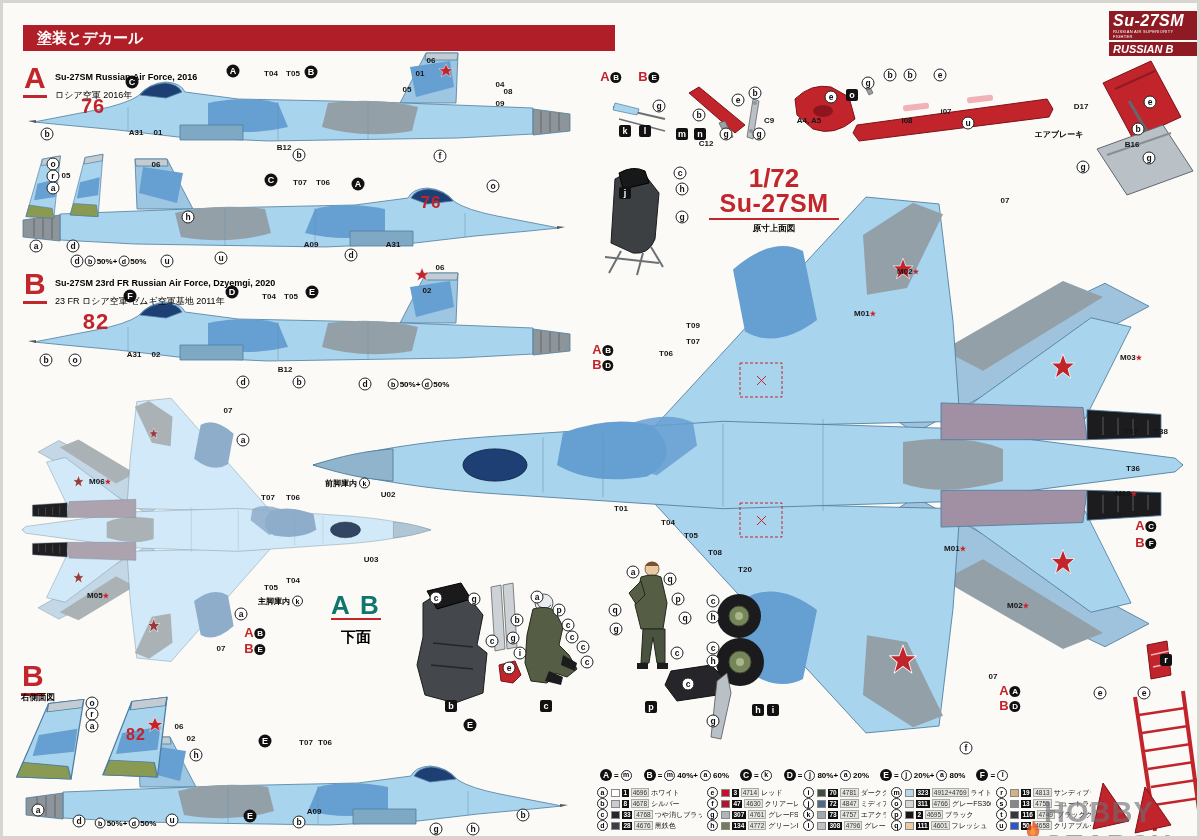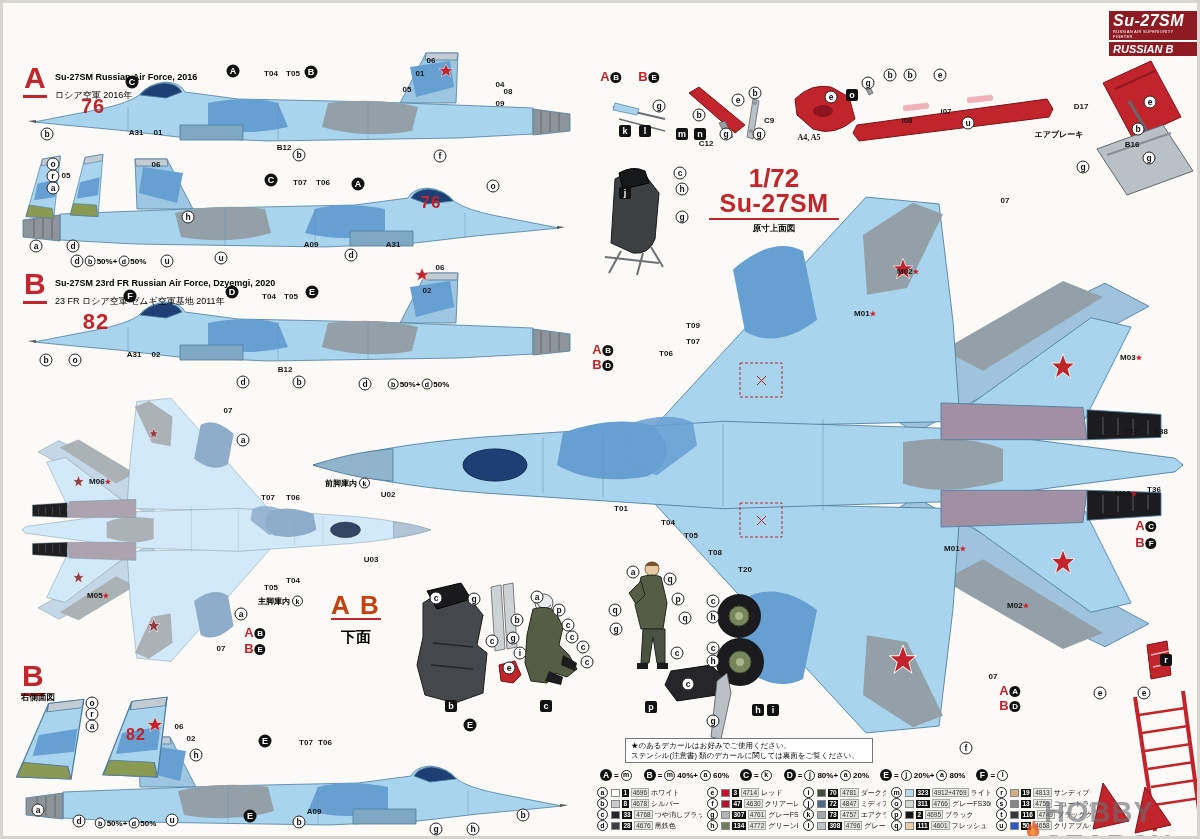--- a/index.html
+++ b/index.html
@@ -15,21 +15,21 @@
   .brand .btag{display:block;font-size:4px;line-height:5px;letter-spacing:.3px;}
   .brand .b2{margin-top:2px;background:#8e1b24;color:#fff;font-weight:bold;font-style:italic;
              font-size:11px;line-height:14px;padding:0 4px;}
   .sec{position:absolute;z-index:6;}
   .sec .ltr{color:#c0262c;font-weight:bold;font-size:30px;line-height:26px;border-bottom:3px solid #c0262c;padding:0 1px 1px;}
   .sec .tt{position:absolute;left:32px;top:1px;white-space:nowrap;}
   .sec .l1{font-weight:bold;font-size:9px;line-height:11px;}
   .sec .l2{font-size:9px;line-height:11px;}
   .sec .cap{display:block;font-weight:bold;font-size:8.5px;margin-top:2px;text-align:center;}
   .ablab{position:absolute;left:328px;top:590px;text-align:center;z-index:6;}
-  .ablab .ltr{color:#c2410c;font-weight:bold;font-size:26px;line-height:24px;letter-spacing:2px;
+  .ablab .ltr{color:#0f766e;font-weight:bold;font-size:26px;line-height:24px;letter-spacing:2px;
               border-bottom:2px solid #c0262c;padding-bottom:1px;}
   .ablab .cap{font-weight:bold;font-size:15px;margin-top:8px;}
   .scaleblk{position:absolute;left:706px;top:163px;width:130px;text-align:center;z-index:6;}
   .scaleblk .s1{color:#c0262c;font-weight:bold;font-size:26px;line-height:25px;}
   .scaleblk .s2{color:#c0262c;font-weight:bold;font-size:25px;line-height:25px;letter-spacing:.5px;
                 border-bottom:2px solid #c0262c;padding-bottom:2px;}
   .scaleblk .s3{font-size:8.5px;font-weight:bold;margin-top:3px;}
   .notebox{position:absolute;left:622px;top:735px;width:248px;border:1px solid #777;
            padding:2px 5px;box-sizing:border-box;background:#fff;z-index:6;}
   .notebox div{font-size:7.5px;line-height:9.5px;}
@@ -392,35 +392,35 @@
       <div class="pl" style="left: 268px; top: 584px;">T05</div>
       <div class="pl" style="left: 95px; top: 592px;">M05<span class="st">★</span></div>
       <div class="pl" style="left: 218px; top: 645px;">07</div>
       <div class="pl" style="left: 176px; top: 723px;">06</div>
       <div class="pl" style="left: 188px; top: 735px;">02</div>
       <div class="pl" style="left: 303px; top: 739px;">T07</div>
       <div class="pl" style="left: 322px; top: 739px;">T06</div>
       <div class="pl" style="left: 311px; top: 808px;">A09</div>
       <div class="pl" style="left: 703px; top: 140px;">C12</div>
       <div class="pl" style="left: 766px; top: 117px;">C9</div>
-      <div class="pl" style="left: 806px; top: 134px; font-family: Liberation Serif, serif;">A4, A5</div>
+      <div class="pl" style="left: 806px; top: 117px;">A4, A5</div>
       <div class="pl" style="left: 943px; top: 108px;">i07</div>
       <div class="pl" style="left: 904px; top: 117px;">i08</div>
       <div class="pl" style="left: 1078px; top: 103px;">D17</div>
       <div class="pl" style="left: 1129px; top: 141px;">B16</div>
       <div class="pl" style="left: 1002px; top: 197px;">07</div>
       <div class="pl" style="left: 905px; top: 268px;">M02<span class="st">★</span></div>
       <div class="pl" style="left: 862px; top: 310px;">M01<span class="st">★</span></div>
       <div class="pl" style="left: 690px; top: 322px;">T09</div>
       <div class="pl" style="left: 690px; top: 338px;">T07</div>
       <div class="pl" style="left: 663px; top: 350px;">T06</div>
       <div class="pl" style="left: 1128px; top: 354px;">M03<span class="st">★</span></div>
       <div class="pl" style="left: 1128px; top: 428px;">T37</div>
       <div class="pl" style="left: 1158px; top: 428px;">T38</div>
-      <div class="pl" style="left: 1130px; top: 486px; margin-left: 21px;">T36</div>
+      <div class="pl" style="left: 1130px; top: 465px;">T36</div>
       <div class="pl" style="left: 1123px; top: 490px;">M03<span class="st">★</span></div>
       <div class="pl" style="left: 618px; top: 505px;">T01</div>
       <div class="pl" style="left: 665px; top: 519px;">T04</div>
       <div class="pl" style="left: 688px; top: 532px;">T05</div>
       <div class="pl" style="left: 952px; top: 545px;">M01<span class="st">★</span></div>
       <div class="pl" style="left: 712px; top: 549px;">T08</div>
       <div class="pl" style="left: 742px; top: 566px;">T20</div>
       <div class="pl" style="left: 1015px; top: 602px;">M02<span class="st">★</span></div>
       <div class="pl" style="left: 990px; top: 673px;">07</div>
       <div class="dn" style="left: 90px; top: 103px; font-size: 20px;">76</div>
@@ -468,20 +468,23 @@
         <i>F</i>
       </div>
       <div class="rt" style="left: 112px; top: 258px;"><span class="ci">b</span>50%+<span class="ci">d</span>50%</div>
       <div class="rt" style="left: 415px; top: 381px;"><span class="ci">b</span>50%+<span class="ci">d</span>50%</div>
       <div class="rt" style="left: 122px; top: 820px;"><span class="ci">b</span>50%+<span class="ci">d</span>50%</div>
       <div class="tx" style="left: 345px; top: 480px;">前脚庫内<span class="ci">k</span></div>
       <div class="tx" style="left: 278px; top: 598px;">主脚庫内<span class="ci">k</span></div>
       <div class="tx" style="left: 1056px; top: 131px;">エアブレーキ</div>
     </div>
 
+  <div class="banner">
+    <span>塗装とデカール</span>
+  </div>
 
   <div class="brand">
     <div class="b1">
       <span class="bname">Su-27SM</span>
       <span class="btag">RUSSIAN AIR SUPERIORITY FIGHTER</span>
     </div>
     <div class="b2">RUSSIAN B</div>
   </div>
 
   <div class="sec" style="left:20px;top:62px;">
@@ -509,24 +512,20 @@
     <div class="ltr">A B</div>
     <div class="cap">下面</div>
   </div>
 
   <div class="scaleblk">
     <div class="s1">1/72</div>
     <div class="s2">Su-27SM</div>
     <div class="s3">原寸上面図</div>
   </div>
 
-  <div class="notebox">
-    <div>★のあるデカールはお好みでご使用ください。</div>
-    <div>ステンシル(注意書) 類のデカールに関しては裏面をご覧ください。</div>
-  </div>
 
   <div id="mix">
       <span class="mg"><i>A</i>=<span class="ci">m</span></span>
       <span class="mg"><i>B</i>=<span class="ci">m</span>40%+<span class="ci">a</span>60%</span>
       <span class="mg"><i>C</i>=<span class="ci">k</span></span>
       <span class="mg"><i>D</i>=<span class="ci">j</span>80%+<span class="ci">a</span>20%</span>
       <span class="mg"><i>E</i>=<span class="ci">j</span>20%+<span class="ci">a</span>80%</span>
       <span class="mg"><i>F</i>=<span class="ci">l</span></span>
     </div>
 

